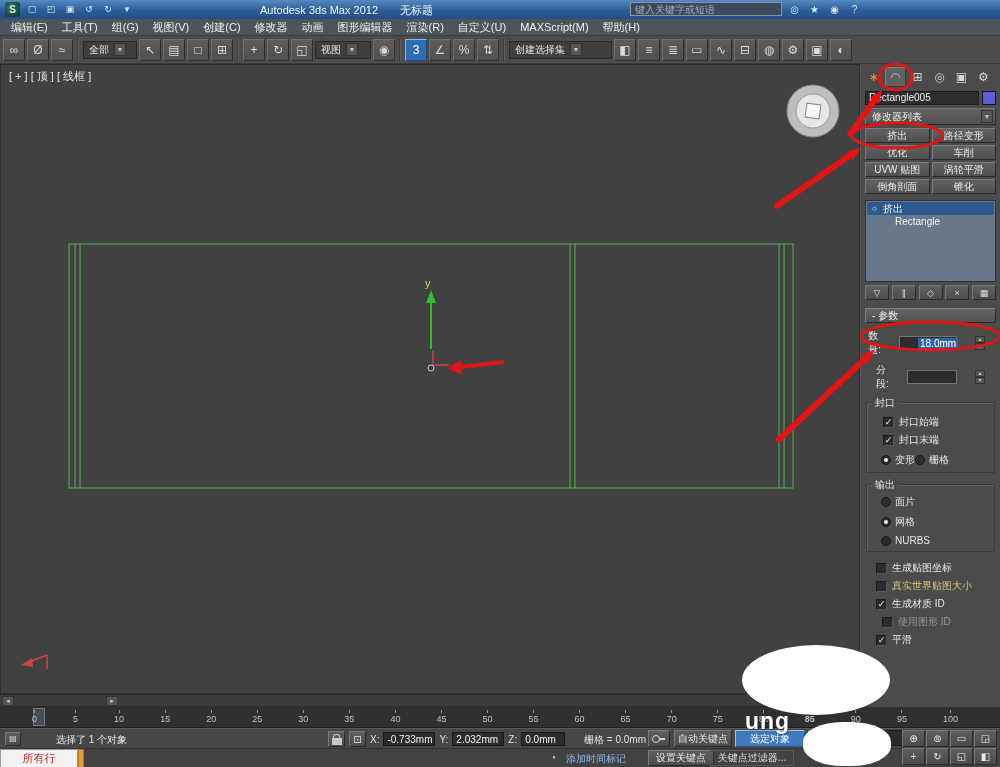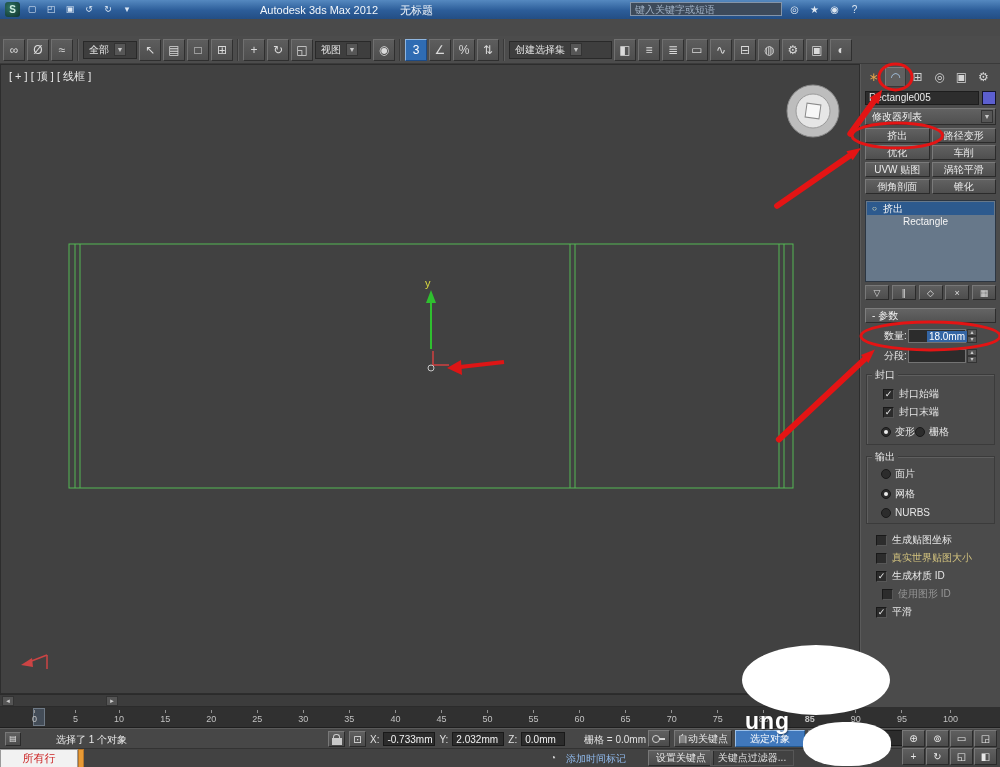--- a/index.html
+++ b/index.html
@@ -46,26 +46,26 @@
   [data-name="tab-modify"]{color:#a9c9e9}
   .name-row{display:flex;align-items:center;gap:3px;margin:3px 4px 0}
   .name-field{flex:1;height:14px;background:#2d2d2d;border:1px solid #1d1d1d;color:#ececec;font-size:10px;padding:0 3px;line-height:12px}
   .swatch{width:14px;height:14px;background:#5c5fd0;border:1px solid #14142a;padding:0}
   .modlist{display:flex;align-items:center;justify-content:space-between;margin:3px 4px 0;height:17px;background:linear-gradient(#626262,#505050);border:1px solid;border-color:#787878 #2c2c2c #2c2c2c #787878;font-size:10px;color:#f2f2f2;padding:0 2px 0 6px}
   .modbtns{display:grid;grid-template-columns:1fr 1fr;gap:2px;margin:3px 4px 0}
   .mbtn{height:15px;background:linear-gradient(#616161,#4f4f4f);border:1px solid;border-color:#7a7a7a #2b2b2b #2b2b2b #7a7a7a;color:#ebebeb;font-size:10px;line-height:12px;text-align:center;padding:0;white-space:nowrap;overflow:hidden}
   .stack{margin:6px 4px 0;height:82px;background:#67788a;border:1px solid #2c3642;padding:1px}
   .stack-item{height:13px;display:flex;align-items:center;gap:4px;padding-left:3px;color:#f4f4f4;font-size:10px}
   .stack-item.selected{background:#2d5a8e}
-  .slabel.indent{margin-left:20px}
+  .slabel.indent{margin-left:12px}
   .bulb{width:9px;color:#f4f0c0;font-size:8px;text-align:center}
   .stacktools{display:flex;justify-content:space-between;margin:3px 4px 0}
   .sicon{width:24px;height:15px;background:linear-gradient(#5f5f5f,#4d4d4d);border:1px solid;border-color:#787878 #2b2b2b #2b2b2b #787878;color:#ddd;font-size:9px;line-height:12px;text-align:center;padding:0}
   .rollout{margin:8px 4px 0;height:15px;background:linear-gradient(#646464,#525252);border:1px solid;border-color:#7d7d7d #2d2d2d #2d2d2d #7d7d7d;font-size:10px;color:#f0f0f0;line-height:13px;padding-left:6px}
-  .prow{display:flex;align-items:center;justify-content:center;gap:1px;margin:6px 3px 0;font-size:10px;color:#e8e8e8}
+  .prow{display:flex;align-items:center;justify-content:flex-end;gap:18px;margin:6px 15px 0;font-size:10px;color:#e8e8e8}
   .pfield{width:58px;height:14px;background:#2c2c2c;border:1px solid #737373;display:flex;align-items:center;padding:0 18px;font-size:10px;color:#fff}
   .pfield.sel .pval{background:#3465a4;padding:0 2px}
   .spin{display:flex;flex-direction:column;width:10px;flex:none}
   .spin span{font-size:6px;line-height:5px;color:#ccc;text-align:center;background:#565656;border:1px solid #333;height:7px}
   .pgroup{position:relative;border:1px solid #3b3b3b;box-shadow:inset 1px 1px 0 #5f5f5f;margin:11px 5px 0;padding:8px 2px 5px}
   .glabel{position:absolute;top:-7px;left:5px;background:#4b4b4b;padding:0 3px;font-size:10px;color:#e8e8e8}
   .chk-row{display:flex;align-items:center;gap:5px;margin:4px 0 0 14px;font-size:10px;color:#e6e6e6}
   .chk-row.standalone{margin-left:15px}
   .chk-row.indent2{margin-left:21px}
   .chk{width:11px;height:11px;background:#2c2c2c;border:1px solid;border-color:#191919 #575757 #575757 #191919;color:#eee;font-size:9px;line-height:9px;text-align:center;flex:none;padding:0}
@@ -151,20 +151,35 @@
       <span style="display:flex;gap:5px" data-name="info-center-icons">
 
       <button class="tibtn" data-name="info-center-search-icon">◎</button>
           <button class="tibtn" data-name="favorites-star-icon">★</button>
           <button class="tibtn" data-name="communication-center-icon">◉</button>
           <button class="tibtn" data-name="help-icon">?</button>
         </span>
     </span>
   </div>
 
+  <div class="menubar" data-name="menu-bar">
+
+  <span class="menu-item" data-name="menu-item">编辑(E)</span>
+      <span class="menu-item" data-name="menu-item">工具(T)</span>
+      <span class="menu-item" data-name="menu-item">组(G)</span>
+      <span class="menu-item" data-name="menu-item">视图(V)</span>
+      <span class="menu-item" data-name="menu-item">创建(C)</span>
+      <span class="menu-item" data-name="menu-item">修改器</span>
+      <span class="menu-item" data-name="menu-item">动画</span>
+      <span class="menu-item" data-name="menu-item">图形编辑器</span>
+      <span class="menu-item" data-name="menu-item">渲染(R)</span>
+      <span class="menu-item" data-name="menu-item">自定义(U)</span>
+      <span class="menu-item" data-name="menu-item">MAXScript(M)</span>
+      <span class="menu-item" data-name="menu-item">帮助(H)</span>
+    </div>
 
   <div class="toolbar" data-name="main-toolbar">
     <span class="tgroup">
 
     <button class="tbtn" data-name="select-and-link-icon">∞</button>
         <button class="tbtn" data-name="unlink-selection-icon">Ø</button>
         <button class="tbtn" data-name="bind-to-space-warp-icon">≈</button>
       </span>
     <span class="tsep" data-name="toolbar-separator"></span>
     <span class="tdrop" data-name="selection-filter-dropdown" style="width:54px">

